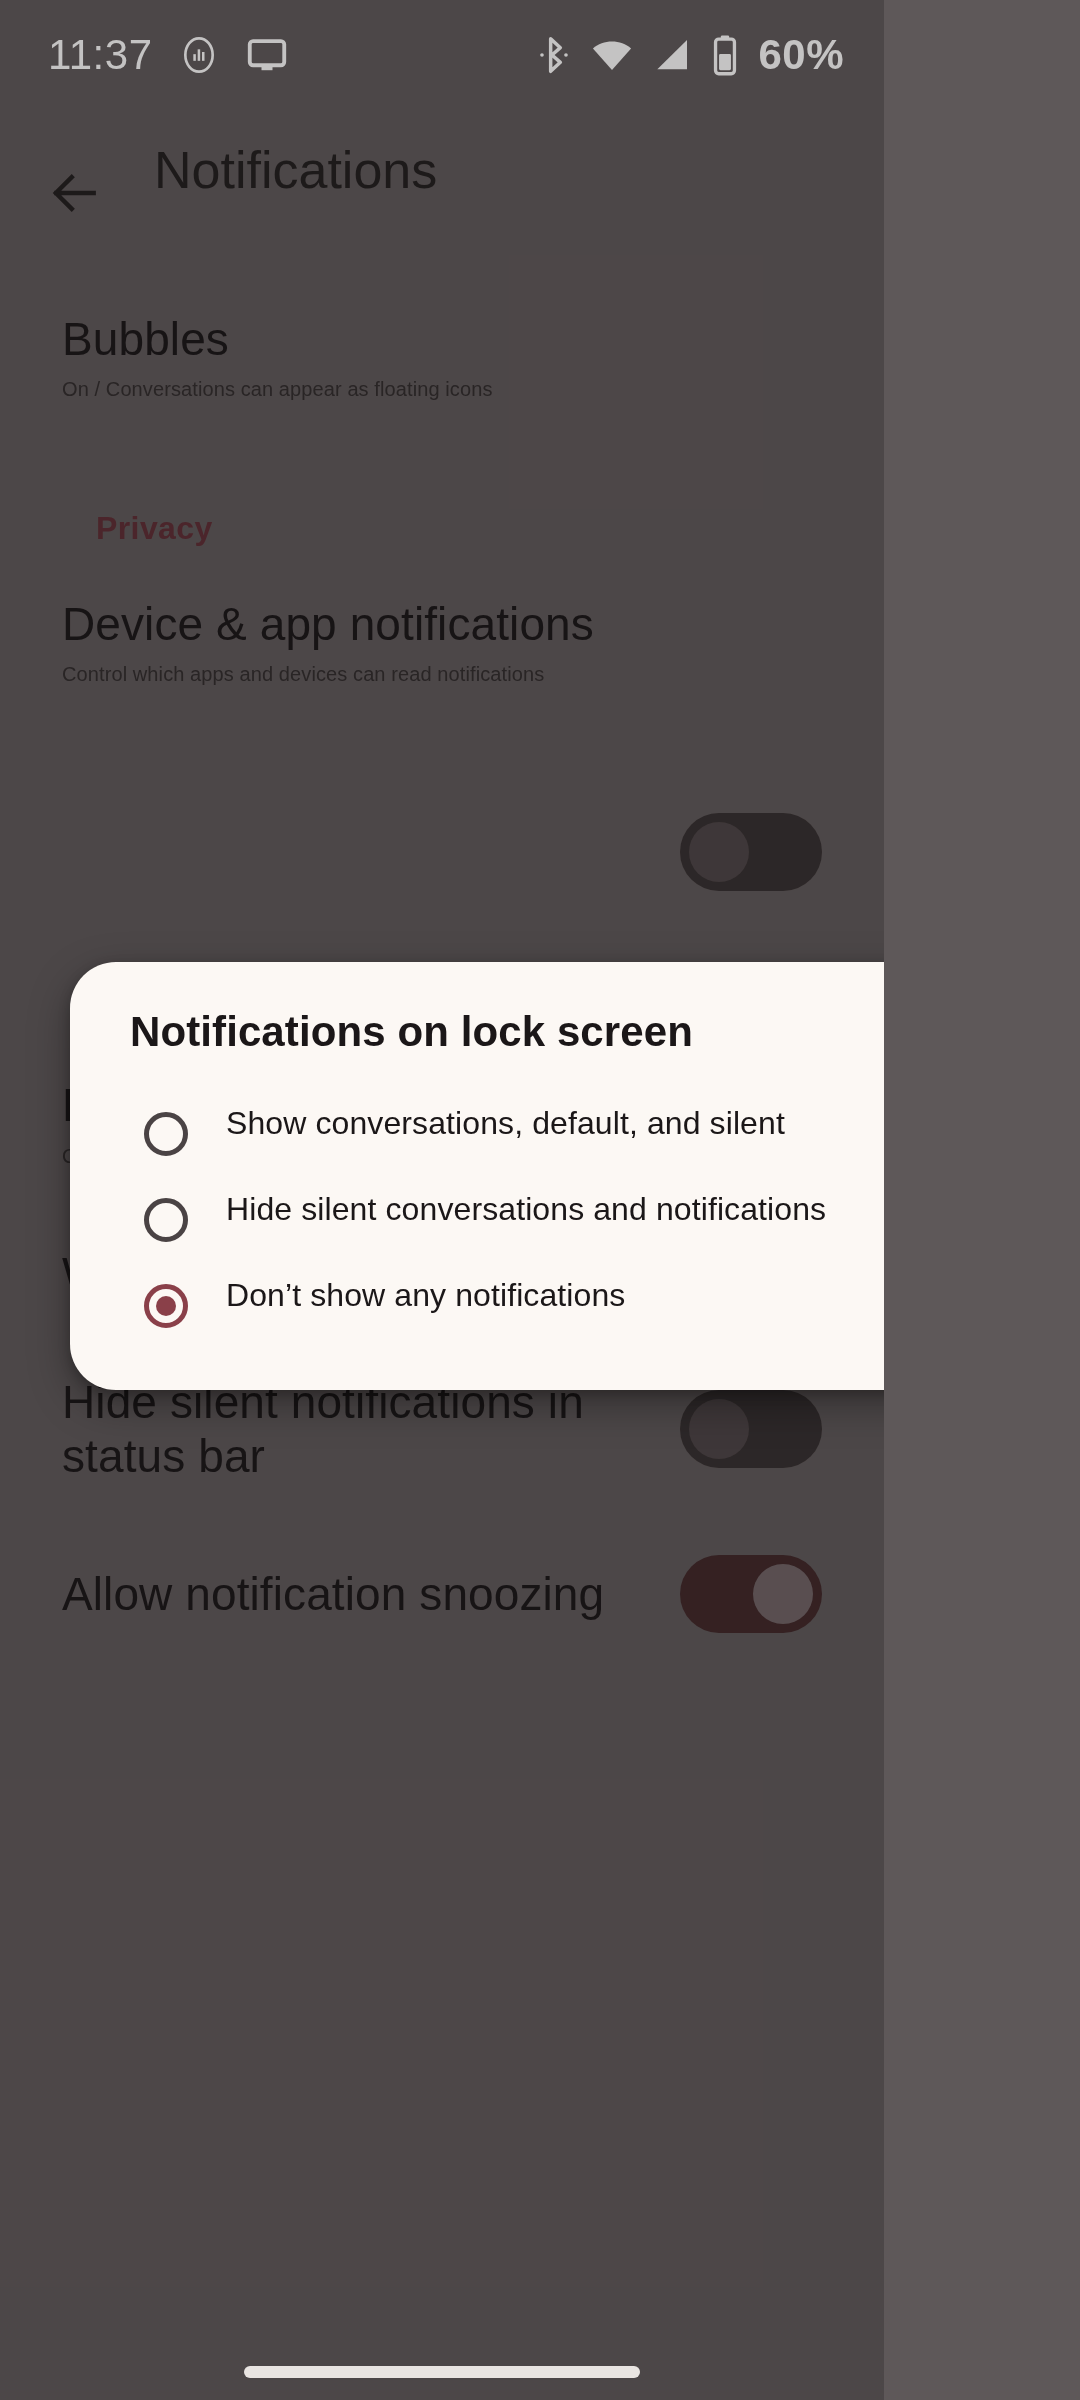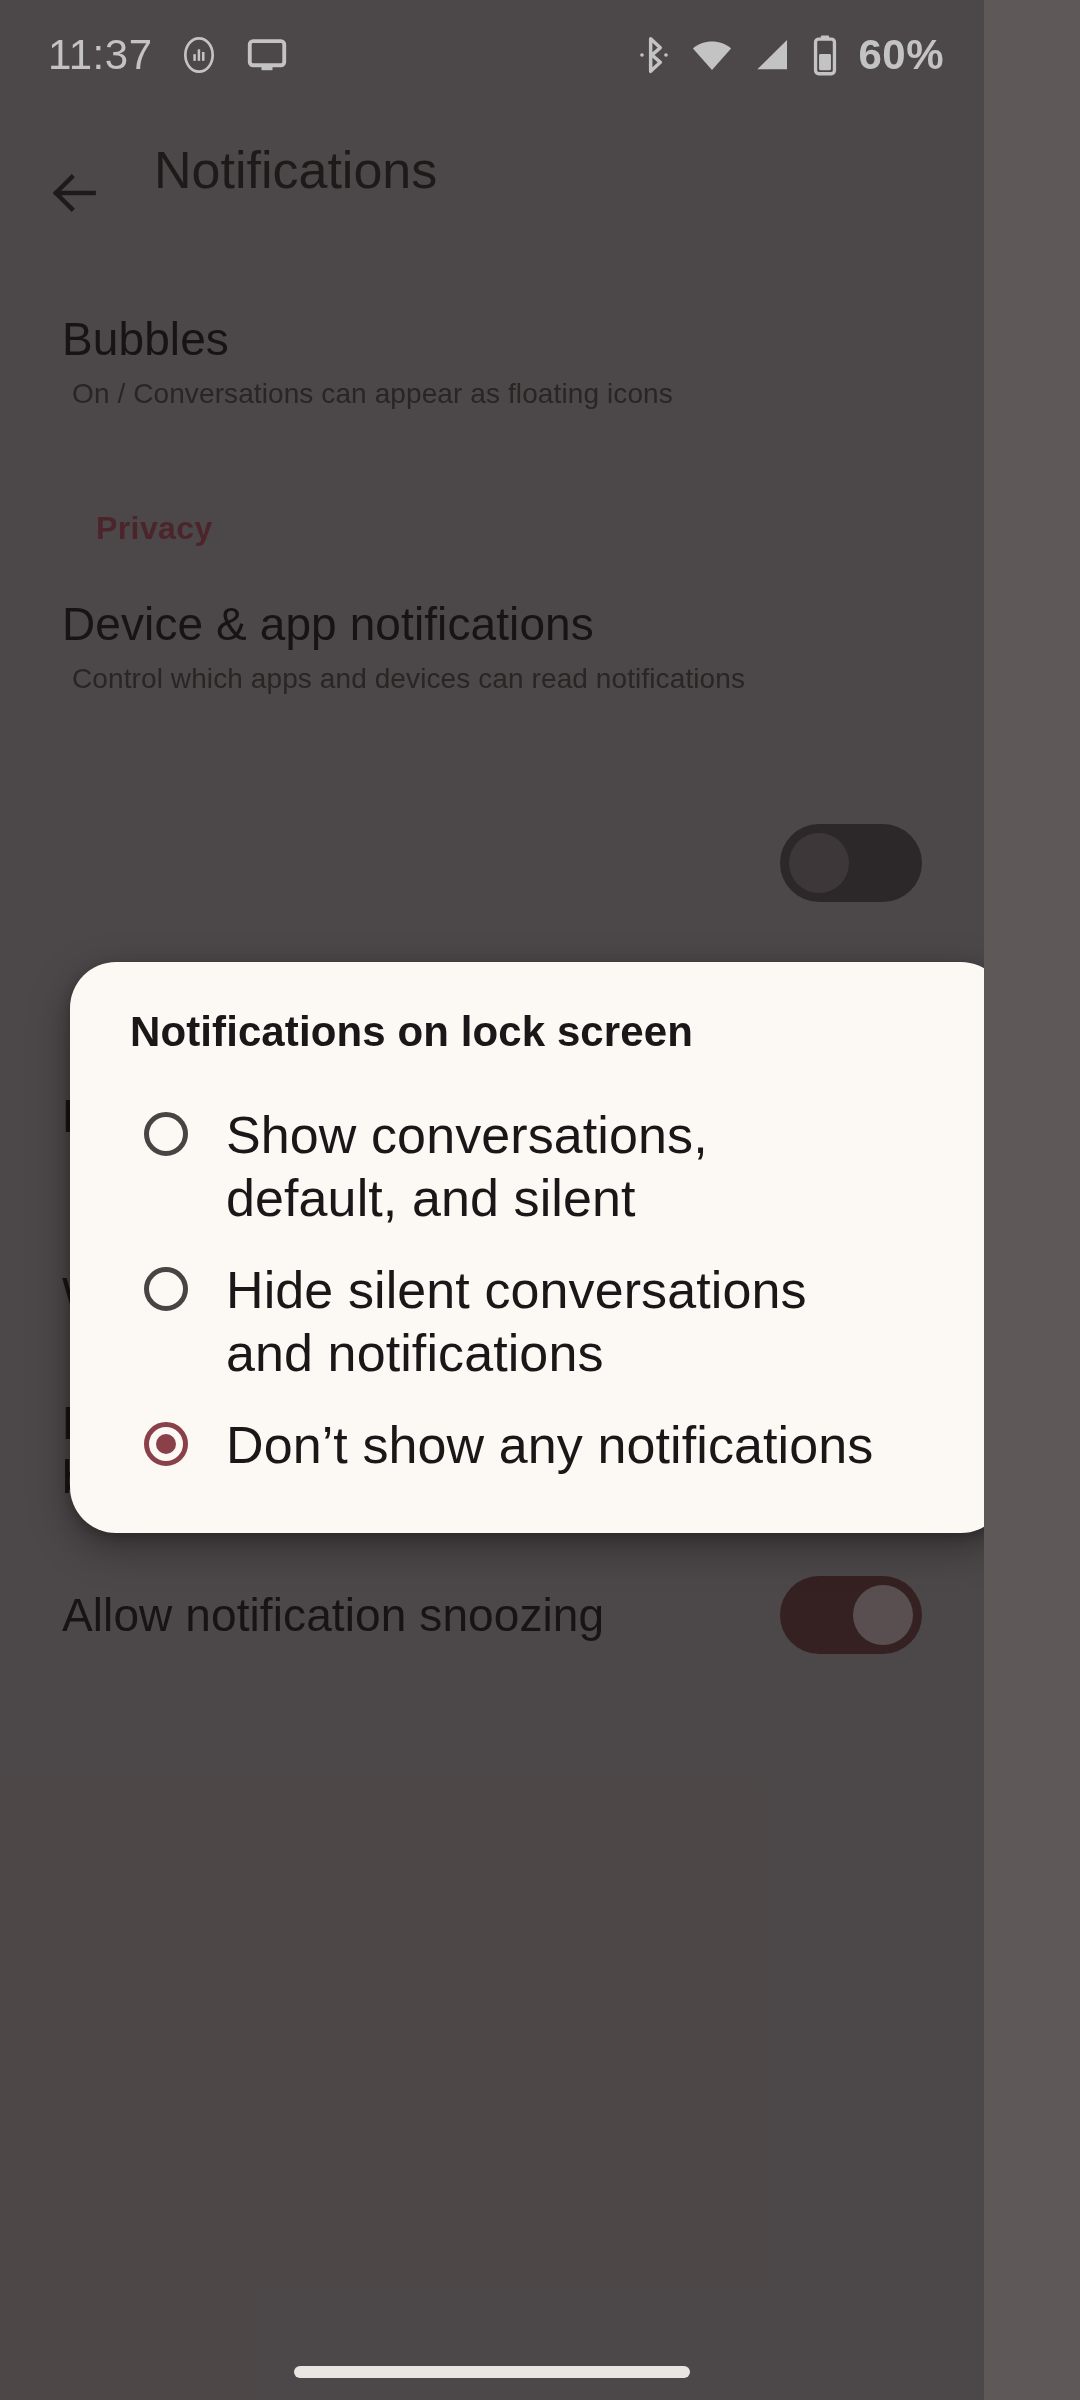--- a/index.html
+++ b/index.html
@@ -7,21 +7,21 @@
   html, body {
     width:1080px; height:2400px;
     background:#5E5859;
     font-family:"Liberation Sans", sans-serif;
     overflow:hidden;
   }
 
   
   #screen {
     position:relative;
-    width:984px; height:2400px;
+    width:884px; height:2400px;
     background:#a21caf;
     overflow:hidden;
   }
 
   
   #page {
     position:absolute; inset:0;
     background:#5E5859;
   }
 
@@ -64,22 +64,22 @@
     position:relative;
     padding:0 62px;
     display:flex; align-items:center; justify-content:space-between;
   }
   .row-text { flex:1 1 auto; min-width:0; }
   .row-title {
     font-size:46px; color:#161315; line-height:1.18;
     letter-spacing:0.1px;
   }
   .row-sub {
-    font-size:28px; color:#2E2A2B; line-height:1.30;
-    margin-top:10px; letter-spacing:0.1px;margin-left:10px;
+    font-size:20px; color:#2E2A2B; line-height:1.30;
+    margin-top:10px; letter-spacing:0.1px;
   }
   .section-header {
     padding:0 96px;
     font-size:32px; color:#5C2B32; font-weight:bold;
     letter-spacing:0.4px;
   }
 
   
   .switch {
     flex:0 0 auto; width:142px; height:78px;
@@ -137,21 +137,21 @@
     background:transparent;
     box-sizing:border-box;
   }
   .opt .radio.checked::after {
     content:"";
     position:absolute; left:7px; top:7px;
     width:20px; height:20px; border-radius:10px;
     background:#8A4049;
   }
   .opt .opt-label {
-    font-size:52px; color:#1B1718; line-height:1.22;
+    font-size:32px; color:#1B1718; line-height:1.22;
     letter-spacing:0.1px;
     padding-right:10px;
   }
 
   
   #home-indicator {
     position:absolute; bottom:22px; left:50%;
     transform:translateX(-50%);
     width:396px; height:12px; border-radius:6px;
     background:#E9E5E2;

